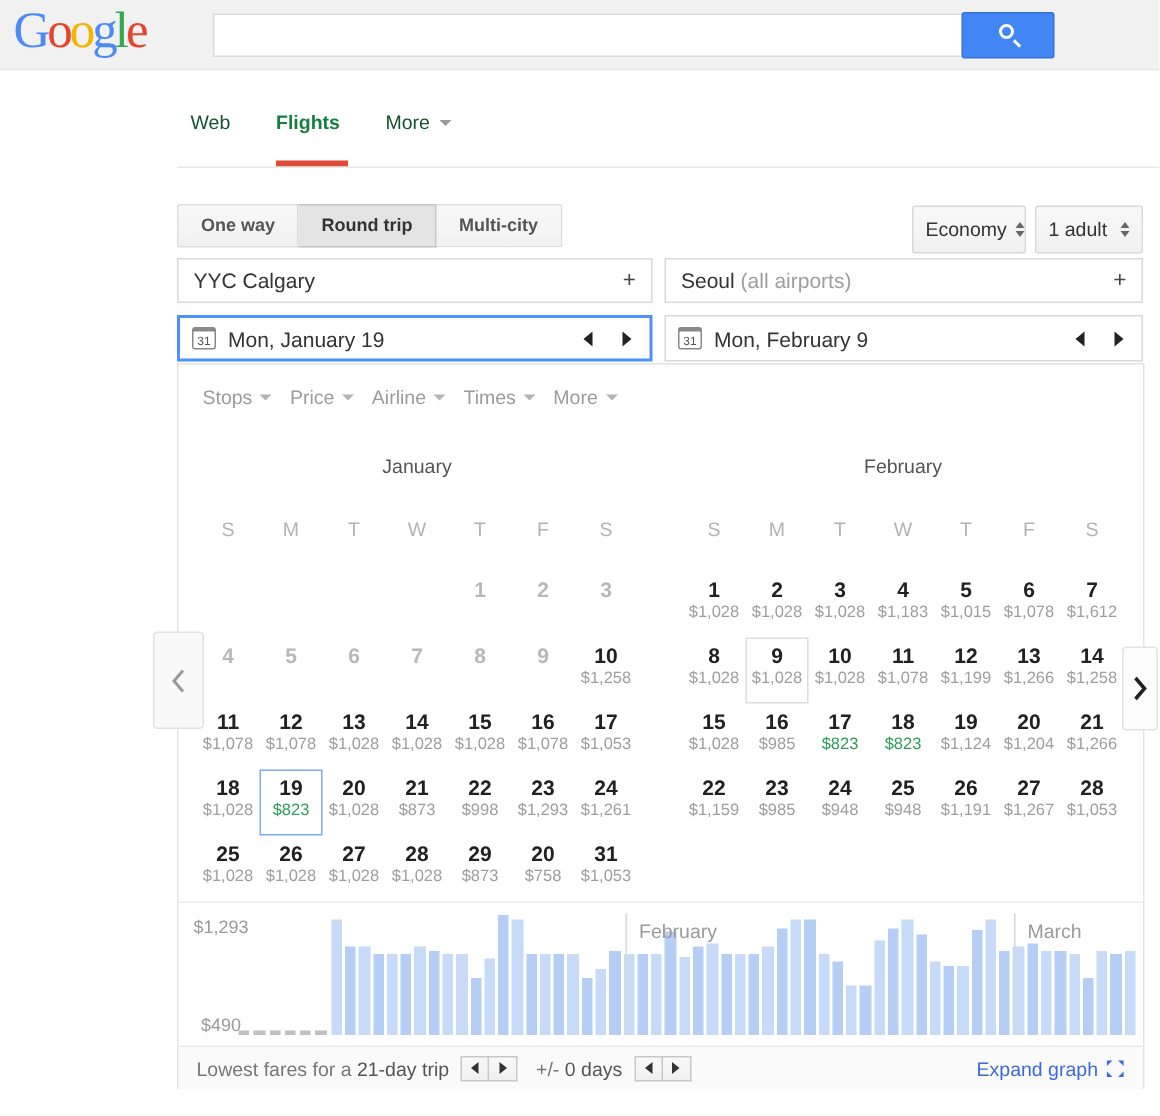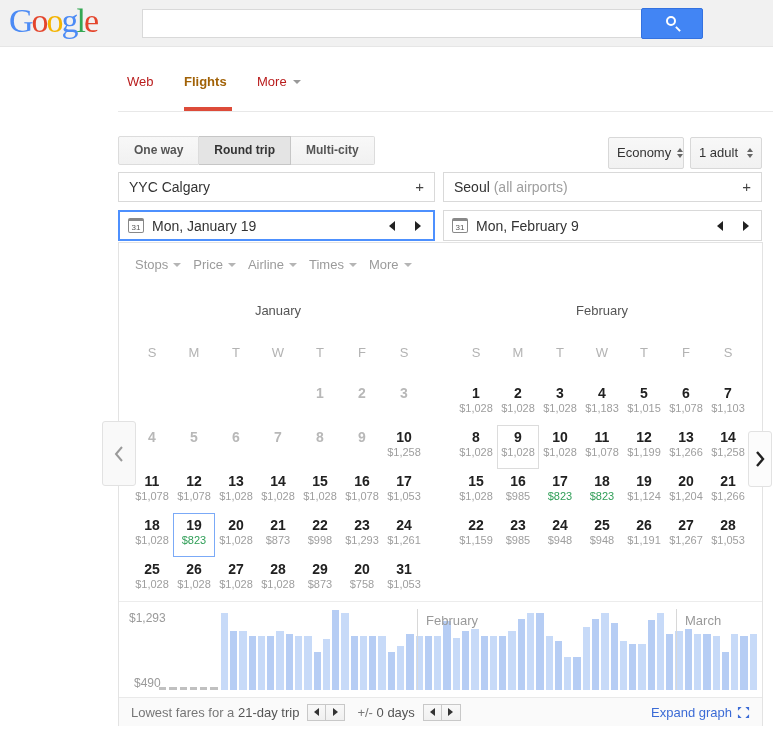--- a/index.html
+++ b/index.html
@@ -9,23 +9,23 @@
   .header { position:absolute; left:0; top:0; width:773px; height:47px; background:#f1f1f1; border-bottom:1px solid #e6e6e6; }
   .logo { position:absolute; left:9px; top:2px; font-family:"Liberation Serif",serif; font-size:34px; letter-spacing:-2px; cursor:pointer; }
   .search-input { position:absolute; left:142px; top:9px; width:499px; height:29px; border:1px solid #d9d9d9; border-right:none; background:#fff; padding:0 8px; font-size:14px; outline:none; }
   .search-btn { position:absolute; left:641px; top:8px; width:62px; height:31px; background:#4285f4; border:1px solid #3472e0; border-radius:2px; cursor:pointer; }
   .mag { position:absolute; left:24px; top:7px; width:10px; height:10px; border:2px solid #fff; border-radius:50%; }
   .mag::after { content:""; position:absolute; width:2px; height:6px; background:#fff; transform:rotate(-45deg); left:9px; top:8px; }
 
   
   .tabbar { position:absolute; left:0; top:47px; width:773px; height:65px; background:#fff; }
   .tabline { position:absolute; left:118px; right:0; top:64px; height:1px; background:#e8e8e8; }
-  .tab { position:absolute; top:27px; font-size:13px; color:#b91c1c; cursor:pointer; }
+  .tab { position:absolute; top:27px; font-size:13px; color:#14532d; cursor:pointer; }
   .tab-web { left:127px; }
-  .tab-flights { left:184px; color:#a16207; font-weight:bold; }
+  .tab-flights { left:184px; color:#15803d; font-weight:bold; }
   .tab-underline { position:absolute; left:184px; top:60px; width:48px; height:4px; background:#dd4b39; }
   .tab-more { left:257px; }
   .tri-down { display:inline-block; width:0; height:0; border-left:4px solid transparent; border-right:4px solid transparent; border-top:4px solid #999; margin-left:6px; vertical-align:2px; }
 
   
   .seg { position:absolute; left:118px; top:136px; display:flex; }
   .seg-btn { height:29px; line-height:27px; padding:0 15px; font-size:12px; font-weight:bold; color:#555; background:linear-gradient(#f8f8f8,#f1f1f1); border:1px solid #dcdcdc; border-left:none; cursor:pointer; }
   .seg-btn:first-child { border-left:1px solid #dcdcdc; border-radius:2px 0 0 2px; }
   .seg-btn:last-child { border-radius:0 2px 2px 0; }
   .seg-btn.active { background:#e4e4e4; border-color:#c6c6c6; color:#333; }
@@ -374,21 +374,21 @@
           <div class="cell">
             <span class="d">5</span>
             <span class="p">$1,015</span>
           </div>
           <div class="cell">
             <span class="d">6</span>
             <span class="p">$1,078</span>
           </div>
           <div class="cell">
             <span class="d">7</span>
-            <span class="p">$1,103</span>
+            <span class="p">$1,612</span>
           </div>
         </div>
         <div class="wrow">
           <div class="cell">
             <span class="d">8</span>
             <span class="p">$1,028</span>
           </div>
           <div class="cell c-ret">
             <span class="d">9</span>
             <span class="p">$1,028</span>

